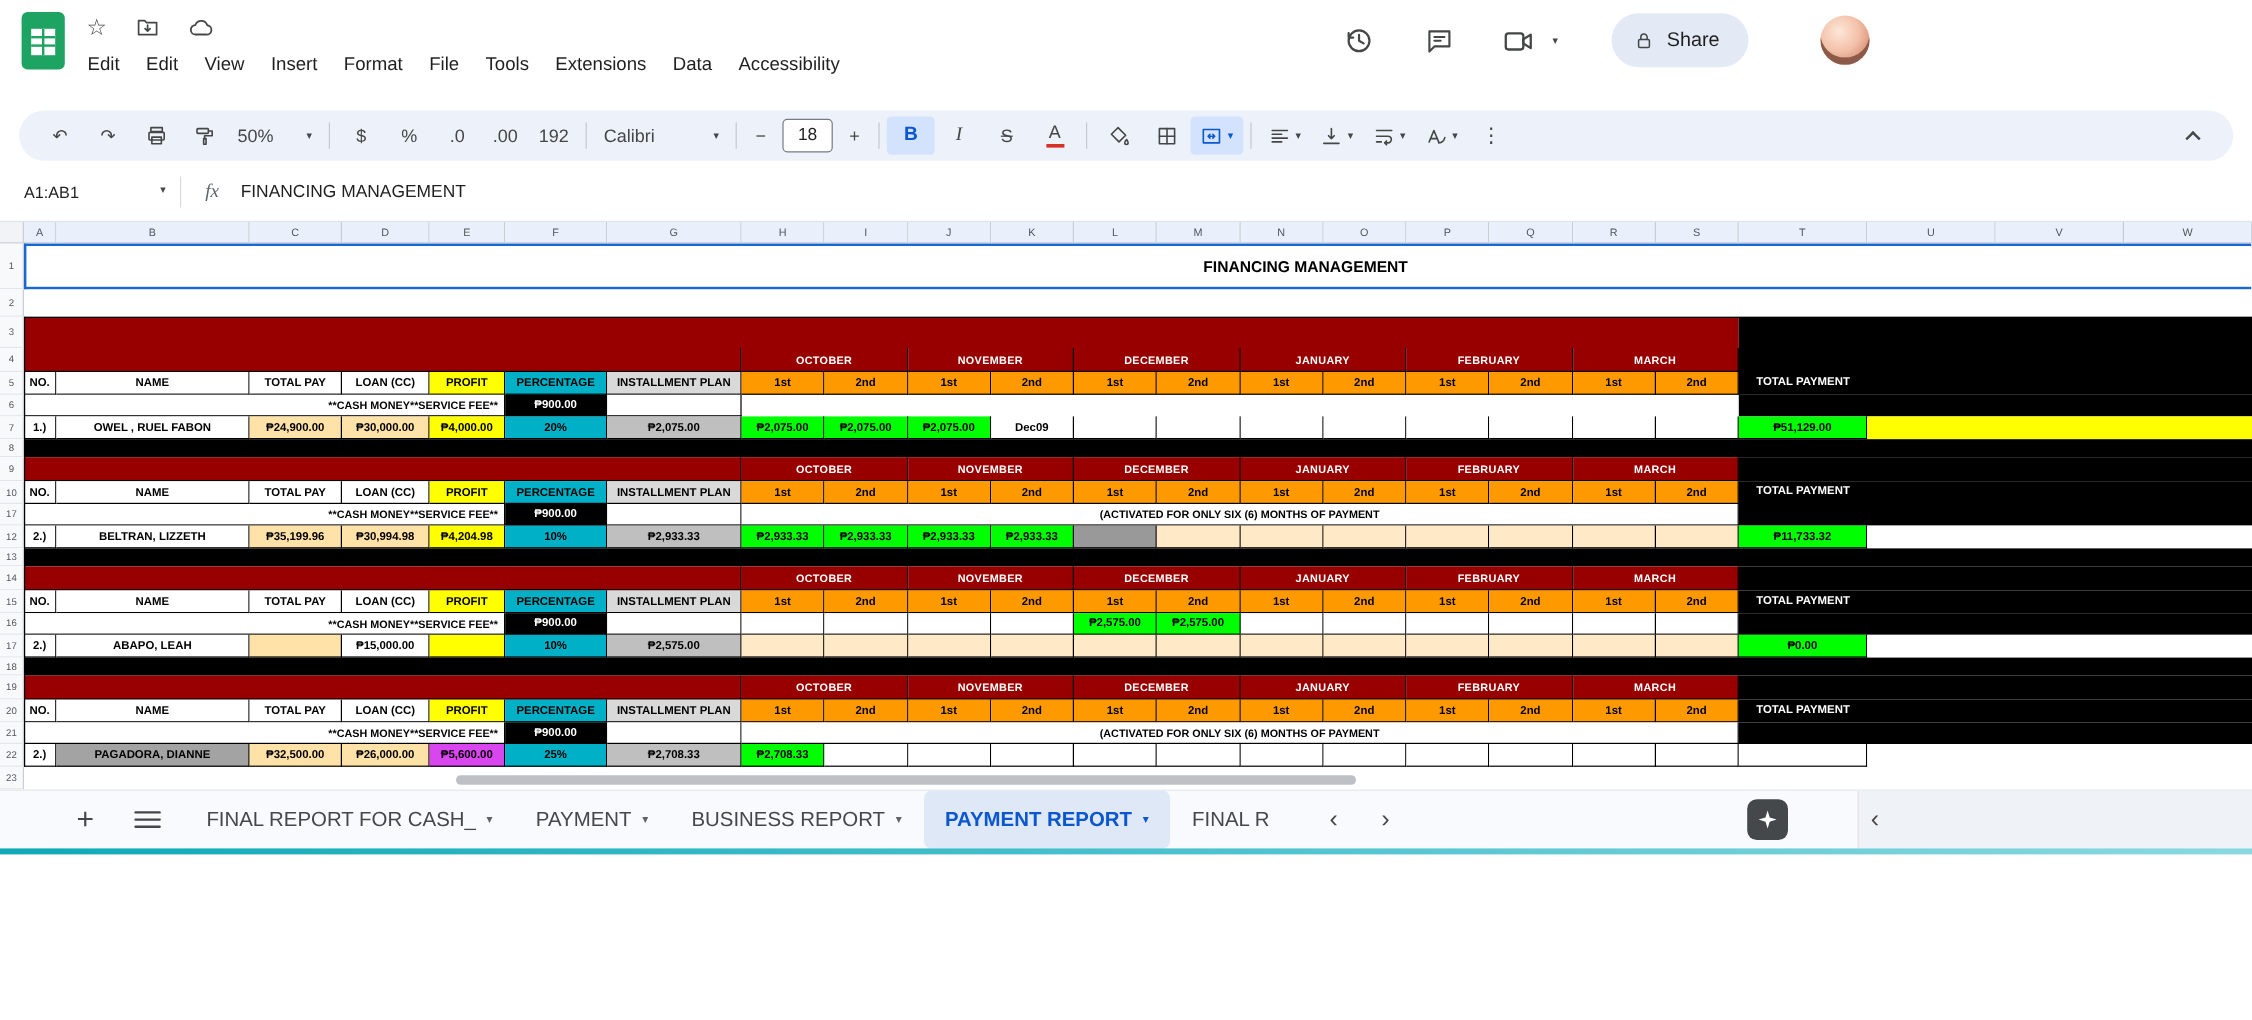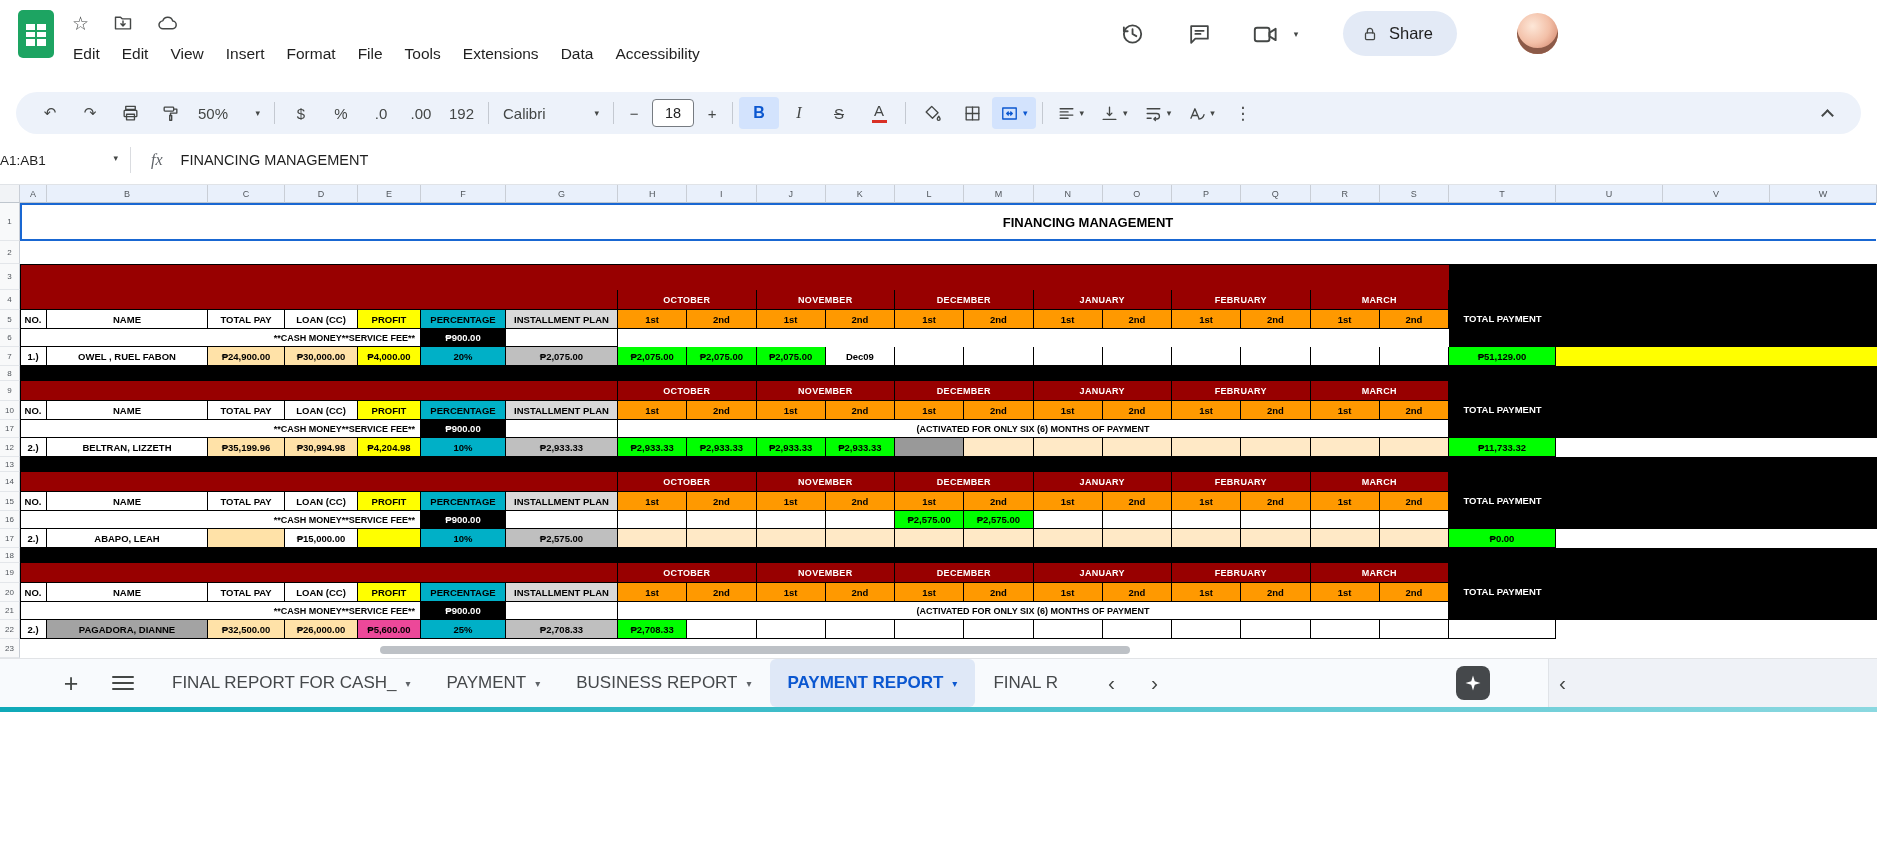--- a/index.html
+++ b/index.html
@@ -29,21 +29,21 @@
 .szbox{width:42px;height:28px;background:#fff;border:1px solid #767B81;border-radius:4px;display:flex;align-items:center;justify-content:center;font-size:14.5px;color:#1f1f1f;margin:0 4px}
 .active-t{background:#D3E3FD;color:#0B57D0}
 .bB{font-weight:700;font-size:16px}
 .bI{font-style:italic;font-size:16px;font-family:"Liberation Serif",serif}
 .bS{text-decoration:line-through;font-size:15px}
 .colA{display:flex;flex-direction:column;align-items:center;line-height:1}
 .colA .bar{width:15px;height:3.5px;background:#D93025;margin-top:2px}
 .chevup{width:9px;height:9px;border-left:2px solid #444746;border-top:2px solid #444746;transform:rotate(45deg);margin-top:4px}
 
 #fbar{position:absolute;left:0;top:136px;width:1877px;height:49px;background:#fff;border-bottom:1px solid #E0E3E7;display:flex;align-items:center}
-#namebox{width:118px;margin-left:0;display:flex;align-items:flex-start;justify-content:space-between;font-size:13.5px;color:#1f1f1f}
+#namebox{width:118px;margin-left:20px;display:flex;align-items:flex-start;justify-content:space-between;font-size:13.5px;color:#1f1f1f}
 #fxi{font-family:"Liberation Serif",serif;font-style:italic;font-size:16px;color:#5F6368;margin:0 18px 0 20px}
 #fval{font-size:14.5px;color:#1f1f1f}
 .vdiv{width:1px;height:26px;background:#DADCE0;margin-left:12px}
 
 #sheet{position:absolute;left:0;top:185px;width:1877px;height:473px;background:#fff;overflow:hidden}
 .colh{position:absolute;top:0;height:18px;background:#E9F0FB;border-right:1px solid #C9CED6;border-bottom:1px solid #BFC6CE;display:flex;align-items:center;justify-content:center;font-size:9px;color:#51565C}
 .corner{position:absolute;left:0;top:0;width:20px;height:18px;background:#F1F3F6;border-right:1px solid #C9CED6;border-bottom:1px solid #BFC6CE}
 .rowh{position:absolute;left:0;width:20px;background:#F8F9FA;border-right:1px solid #C9CED6;border-bottom:1px solid #E3E6EA;display:flex;align-items:center;justify-content:center;font-size:8px;color:#51565C}
 .tc{display:flex;align-items:center;justify-content:center;font-weight:700;font-size:9.5px;color:#000;border-right:1px solid #000;border-bottom:1px solid #000;white-space:nowrap;overflow:hidden}
 .mon{color:#fff;font-size:9px;letter-spacing:.3px}
@@ -490,21 +490,21 @@
       <div class="tc right" style="position: absolute; left: 20px; top: 417px; width: 401px; height: 18px; background: rgb(255, 255, 255); font-size: 9px;">**CASH MONEY**SERVICE FEE**</div>
       <div class="tc wh" style="position: absolute; left: 421px; top: 417px; width: 85px; height: 18px; background: rgb(0, 0, 0);">₱900.00</div>
       <div class="tc" style="position: absolute; left: 506px; top: 417px; width: 112px; height: 18px; background: rgb(255, 255, 255);"></div>
       <div class="tc note" style="position: absolute; left: 618px; top: 417px; width: 831px; height: 18px; background: rgb(255, 255, 255);">(ACTIVATED FOR ONLY SIX (6) MONTHS OF PAYMENT</div>
       <div style="position: absolute; left: 1449px; top: 417px; width: 428px; height: 18px; background: rgb(0, 0, 0);"></div>
       <div class="tplabel" style="left: 1449px; top: 378px; width: 107px; height: 57px;">TOTAL PAYMENT</div>
       <div class="tc" style="position: absolute; left: 20px; top: 435px; width: 27px; height: 19px; background: rgb(255, 255, 255);">2.)</div>
       <div class="tc" style="position: absolute; left: 47px; top: 435px; width: 161px; height: 19px; background: #a3a3a3;">PAGADORA, DIANNE</div>
       <div class="tc" style="position: absolute; left: 208px; top: 435px; width: 77px; height: 19px; background: rgb(255, 226, 168);">₱32,500.00</div>
       <div class="tc" style="position: absolute; left: 285px; top: 435px; width: 73px; height: 19px; background: rgb(255, 226, 168);">₱26,000.00</div>
-      <div class="tc" style="position: absolute; left: 358px; top: 435px; width: 63px; height: 19px; background: #ec4899;">₱5,600.00</div>
+      <div class="tc" style="position: absolute; left: 358px; top: 435px; width: 63px; height: 19px; background: #d946ef;">₱5,600.00</div>
       <div class="tc" style="position: absolute; left: 421px; top: 435px; width: 85px; height: 19px; background: rgb(0, 176, 199);">25%</div>
       <div class="tc" style="position: absolute; left: 506px; top: 435px; width: 112px; height: 19px; background: rgb(191, 191, 191);">₱2,708.33</div>
       <div class="tc" style="position: absolute; left: 618px; top: 435px; width: 69.25px; height: 19px; background: rgb(0, 255, 0);">₱2,708.33</div>
       <div class="tc" style="position: absolute; left: 687.25px; top: 435px; width: 69.25px; height: 19px; background: rgb(255, 255, 255);"></div>
       <div class="tc" style="position: absolute; left: 756.5px; top: 435px; width: 69.25px; height: 19px; background: rgb(255, 255, 255);"></div>
       <div class="tc" style="position: absolute; left: 825.75px; top: 435px; width: 69.25px; height: 19px; background: rgb(255, 255, 255);"></div>
       <div class="tc" style="position: absolute; left: 895px; top: 435px; width: 69.25px; height: 19px; background: rgb(255, 255, 255);"></div>
       <div class="tc" style="position: absolute; left: 964.25px; top: 435px; width: 69.25px; height: 19px; background: rgb(255, 255, 255);"></div>
       <div class="tc" style="position: absolute; left: 1033.5px; top: 435px; width: 69.25px; height: 19px; background: rgb(255, 255, 255);"></div>
       <div class="tc" style="position: absolute; left: 1102.75px; top: 435px; width: 69.25px; height: 19px; background: rgb(255, 255, 255);"></div>

